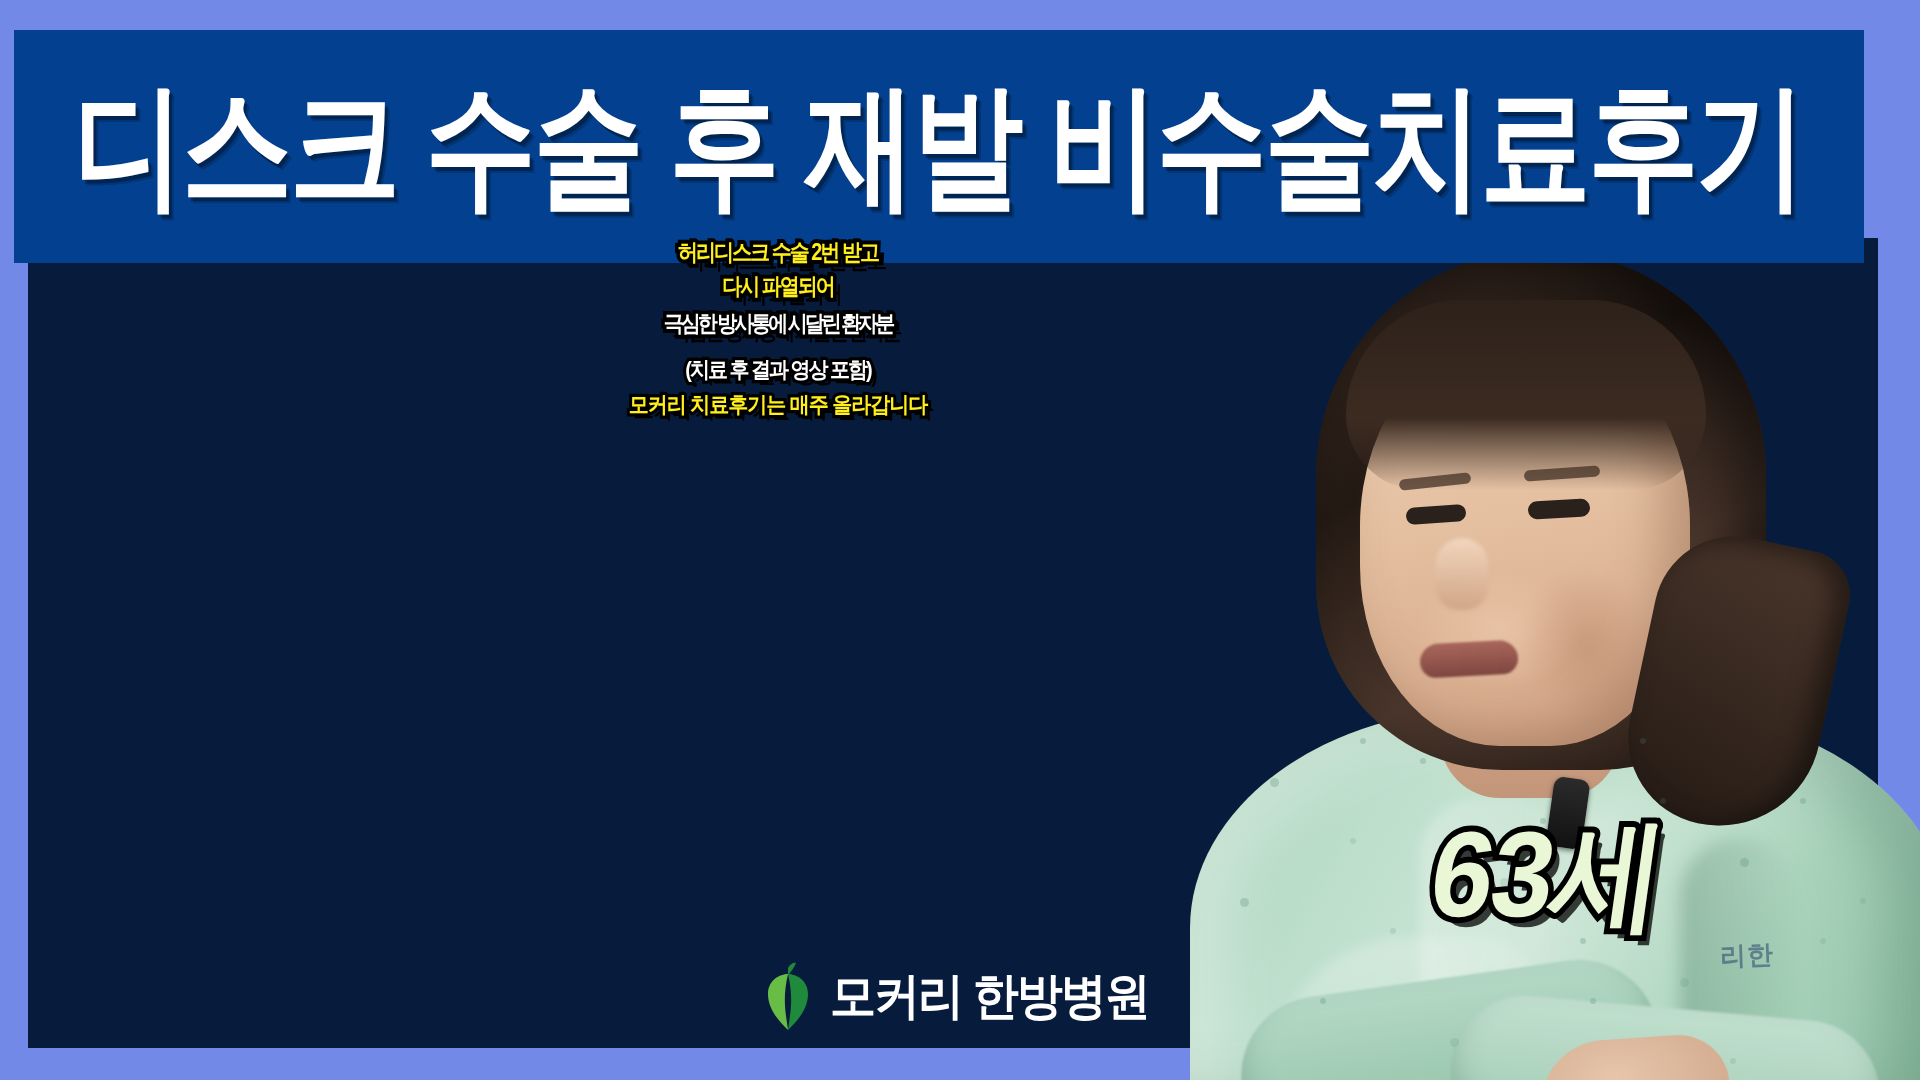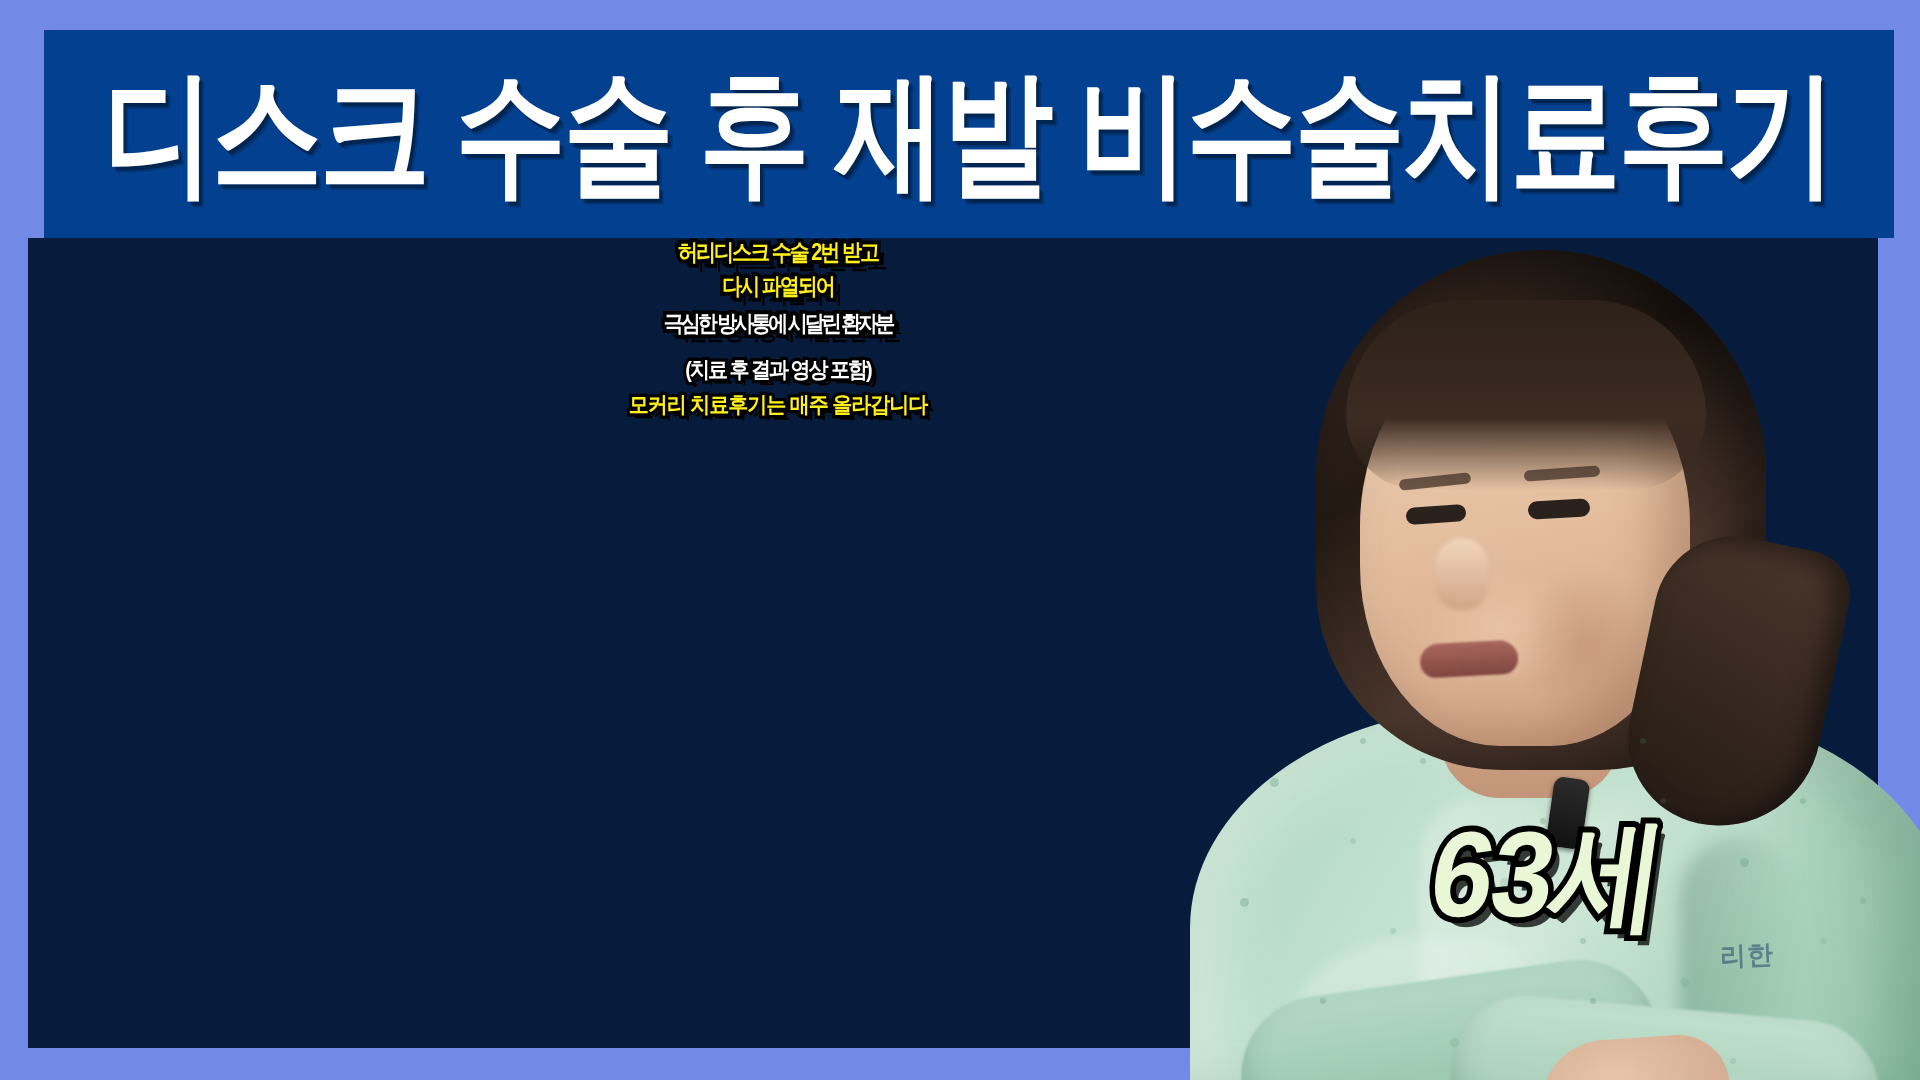--- a/index.html
+++ b/index.html
@@ -22,22 +22,22 @@
   #body-panel{
     position:absolute;
     left:28px; top:238px;
     width:1850px; height:810px;
     background:#071c3c;
   }
 
   
   #header-band{
     position:absolute;
-    left:44px; top:30px;
-    width:1850px; height:208px;
+    left:14px; top:30px;
+    width:1850px; height:233px;
     background:#034190;
     display:flex;
     align-items:center;
     justify-content:center;
     overflow:hidden;
   }
   #header-title{
     color:#ffffff;
     font-size:112px;
     font-weight:bold;
@@ -327,14 +327,24 @@
   <div id="headline-block">
     <div class="line yellow" id="line-1" style="font-size: 20px;">허리디스크 수술 2번 받고</div>
     <div class="line yellow" id="line-2" style="font-size: 20px;">다시 파열되어</div>
     <div class="line white" id="line-3" style="font-size: 20px;">극심한 방사통에 시달린 환자분</div>
     <div class="line white" id="line-4" style="font-size: 20px;">(치료 후 결과 영상 포함)</div>
     <div class="line yellow" id="line-5" style="font-size: 20px;">모커리 치료후기는 매주 올라갑니다</div>
   </div>
 
   <div id="age-badge">63세</div>
 
+  <div id="logo">
+    <span id="logo-mark">
+      <svg viewBox="0 0 56 70" width="56" height="70" aria-hidden="true">
+        <path d="M28 6 C30 2 34 0 36 1 C34 6 31 10 28 13 Z" fill="#1f8a3b"></path>
+        <path d="M28 12 C20 12 8 18 8 32 C8 48 20 60 28 68 C26 52 22 38 28 12 Z" fill="#67bd45"></path>
+        <path d="M28 12 C36 12 48 18 48 32 C48 48 36 60 28 68 C30 52 34 38 28 12 Z" fill="#1f8a3b"></path>
+      </svg>
+    </span>
+    <span id="logo-text">모커리 한방병원</span>
+  </div>
 
 </div>
 
 </body></html>

